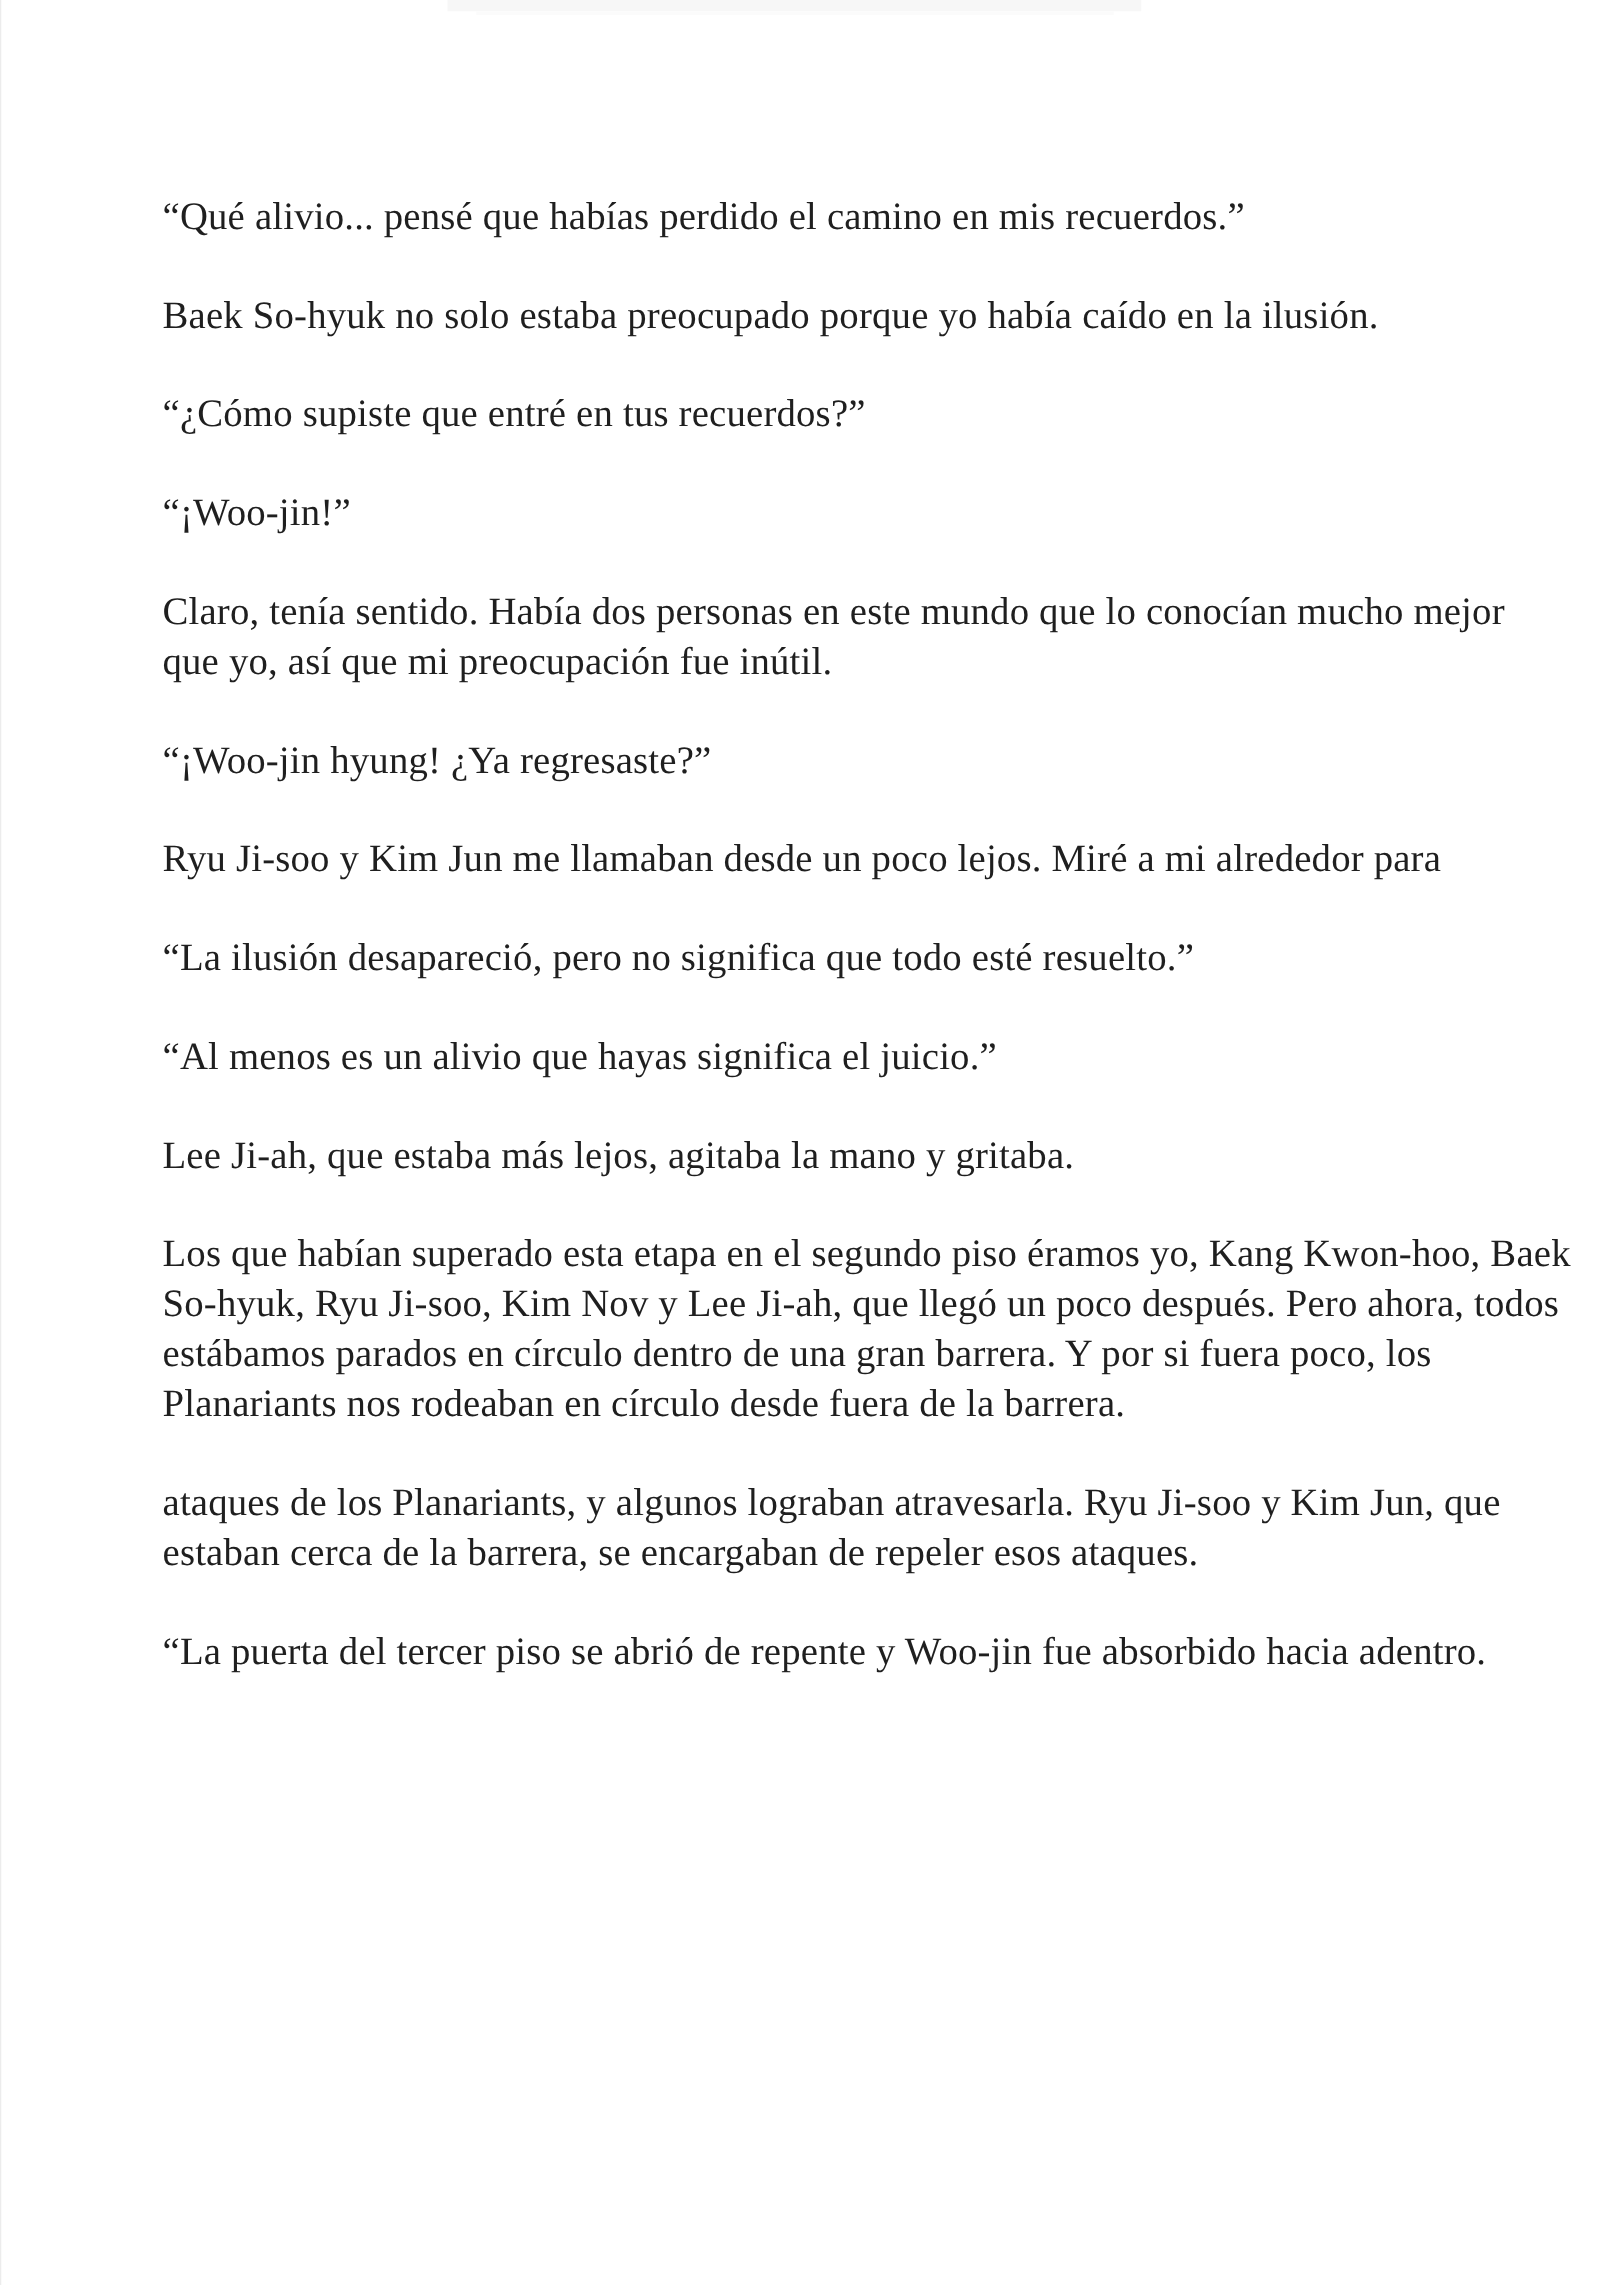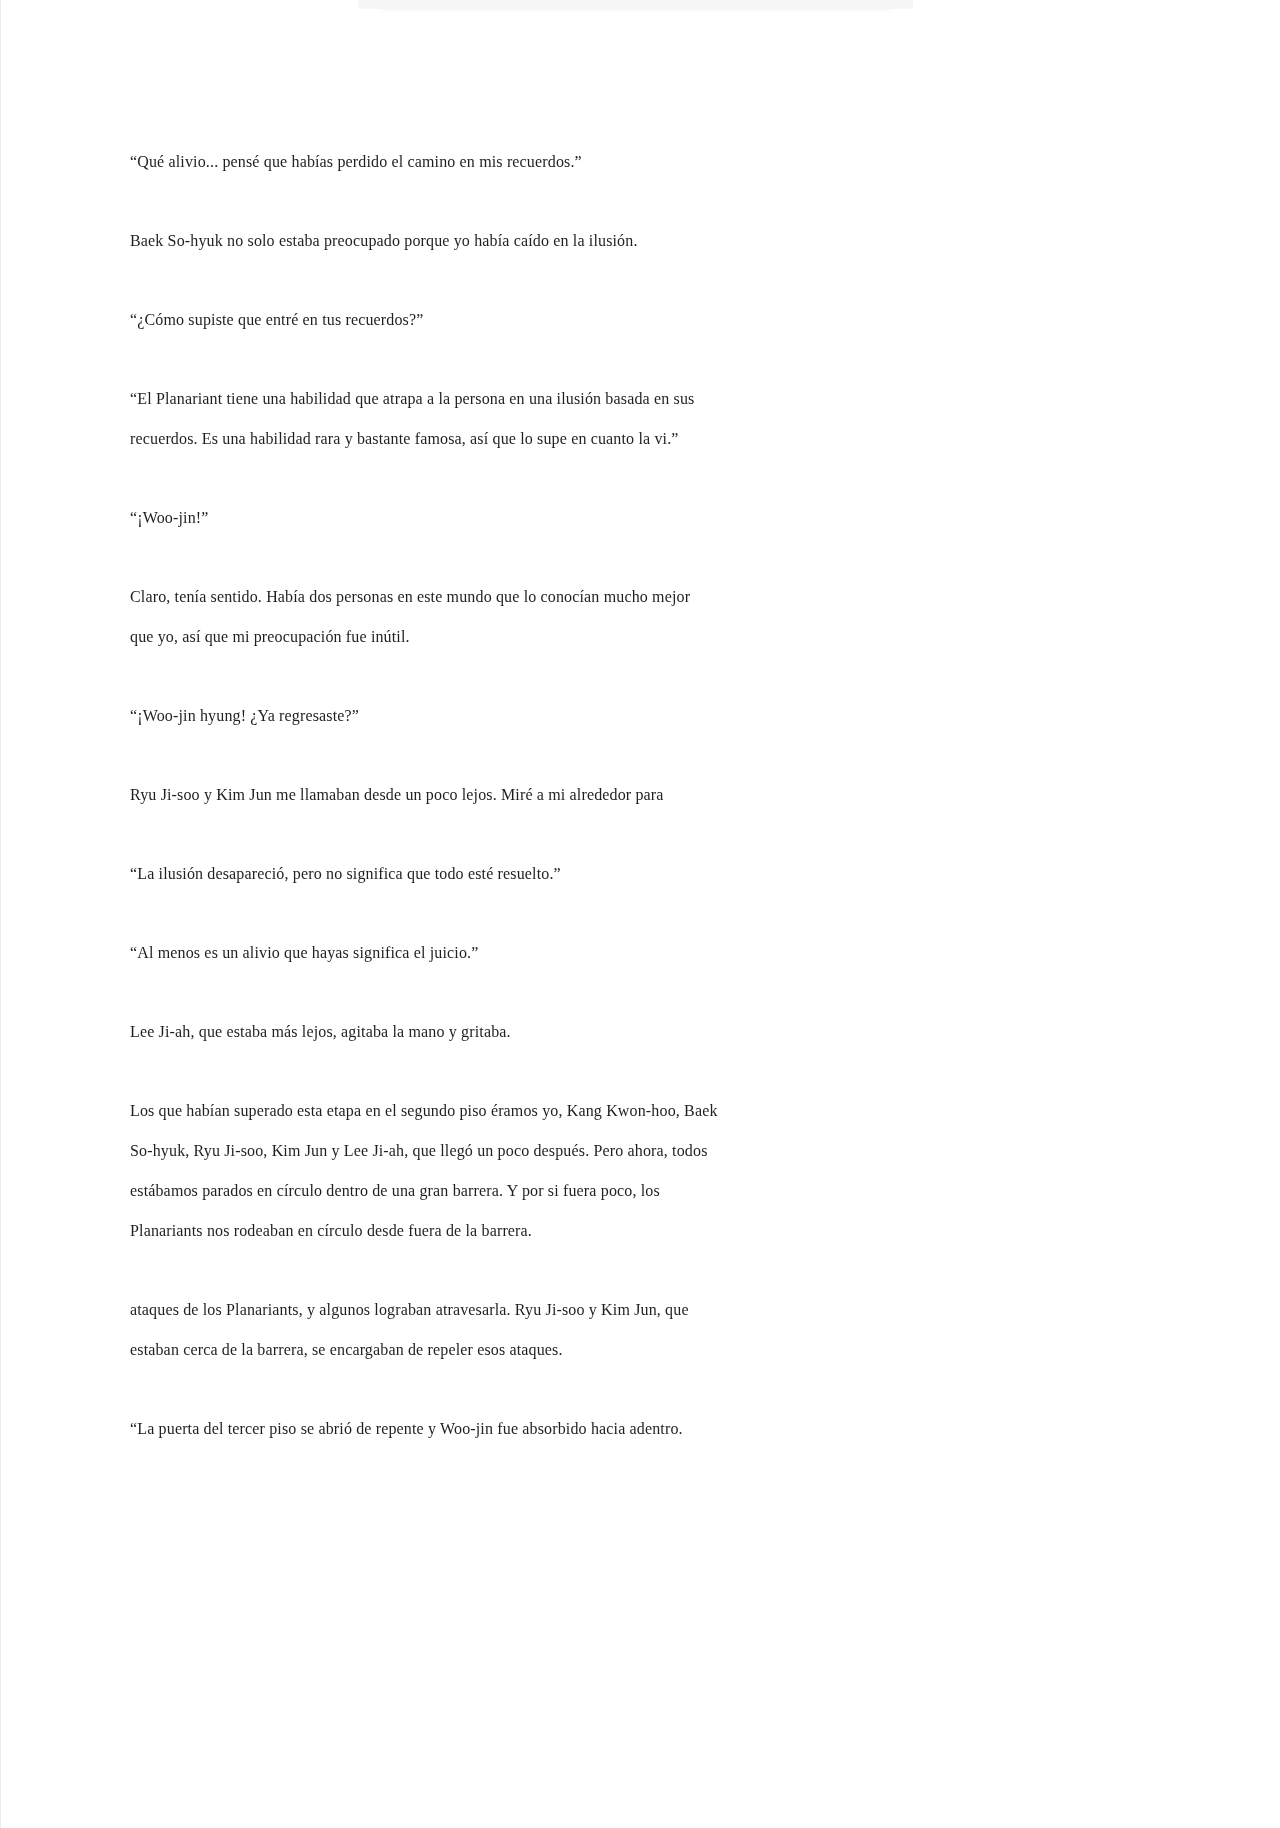--- a/index.html
+++ b/index.html
@@ -27,24 +27,24 @@
       position: absolute;
       top: 9px;
       left: 380px;
       width: 510px;
       height: 3px;
       background: #fbfbfb;
     }
     .page {
       position: absolute;
       left: 129px;
-      top: 142px;
+      top: 153px;
       width: 1040px;
       font-family: "Liberation Serif", "DejaVu Serif", serif;
-      font-size: 16px;
+      font-size: 31px;
       line-height: 40px;
       color: #1f1f1f;
       letter-spacing: 0.15px;
     }
     .para {
       margin: 0 0 39px 0;
     }
     .para:last-child {
       margin-bottom: 0;
     }
@@ -65,24 +65,20 @@
 <p class="para">
       <span class="line">“Qué alivio... pensé que habías perdido el camino en mis recuerdos.”</span>
     </p>
     <p class="para">
       <span class="line">Baek So-hyuk no solo estaba preocupado porque yo había caído en la ilusión.</span>
     </p>
     <p class="para">
       <span class="line">“¿Cómo supiste que entré en tus recuerdos?”</span>
     </p>
     <p class="para">
-      <span class="line">“El Planariant tiene una habilidad que atrapa a la persona en una ilusión basada en sus</span>
-      <span class="line">recuerdos. Es una habilidad rara y bastante famosa, así que lo supe en cuanto la vi.”</span>
-    </p>
-    <p class="para">
       <span class="line">“¡Woo-jin!”</span>
     </p>
     <p class="para">
       <span class="line">Claro, tenía sentido. Había dos personas en este mundo que lo conocían mucho mejor</span>
       <span class="line">que yo, así que mi preocupación fue inútil.</span>
     </p>
     <p class="para">
       <span class="line">“¡Woo-jin hyung! ¿Ya regresaste?”</span>
     </p>
     <p class="para">
@@ -92,21 +88,21 @@
       <span class="line">“La ilusión desapareció, pero no significa que todo esté resuelto.”</span>
     </p>
     <p class="para">
       <span class="line">“Al menos es un alivio que hayas significa el juicio.”</span>
     </p>
     <p class="para">
       <span class="line">Lee Ji-ah, que estaba más lejos, agitaba la mano y gritaba.</span>
     </p>
     <p class="para">
       <span class="line">Los que habían superado esta etapa en el segundo piso éramos yo, Kang Kwon-hoo, Baek</span>
-      <span class="line">So-hyuk, Ryu Ji-soo, Kim Jun y Lee Ji-ah, que llegó un poco después. Pero ahora, todos</span>
+      <span class="line">So-hyuk, Ryu Ji-soo, Kim Nov y Lee Ji-ah, que llegó un poco después. Pero ahora, todos</span>
       <span class="line">estábamos parados en círculo dentro de una gran barrera. Y por si fuera poco, los</span>
       <span class="line">Planariants nos rodeaban en círculo desde fuera de la barrera.</span>
     </p>
     <p class="para">
       <span class="line">ataques de los Planariants, y algunos lograban atravesarla. Ryu Ji-soo y Kim Jun, que</span>
       <span class="line">estaban cerca de la barrera, se encargaban de repeler esos ataques.</span>
     </p>
     <p class="para">
       <span class="line">“La puerta del tercer piso se abrió de repente y Woo-jin fue absorbido hacia adentro.</span>
     </p>

